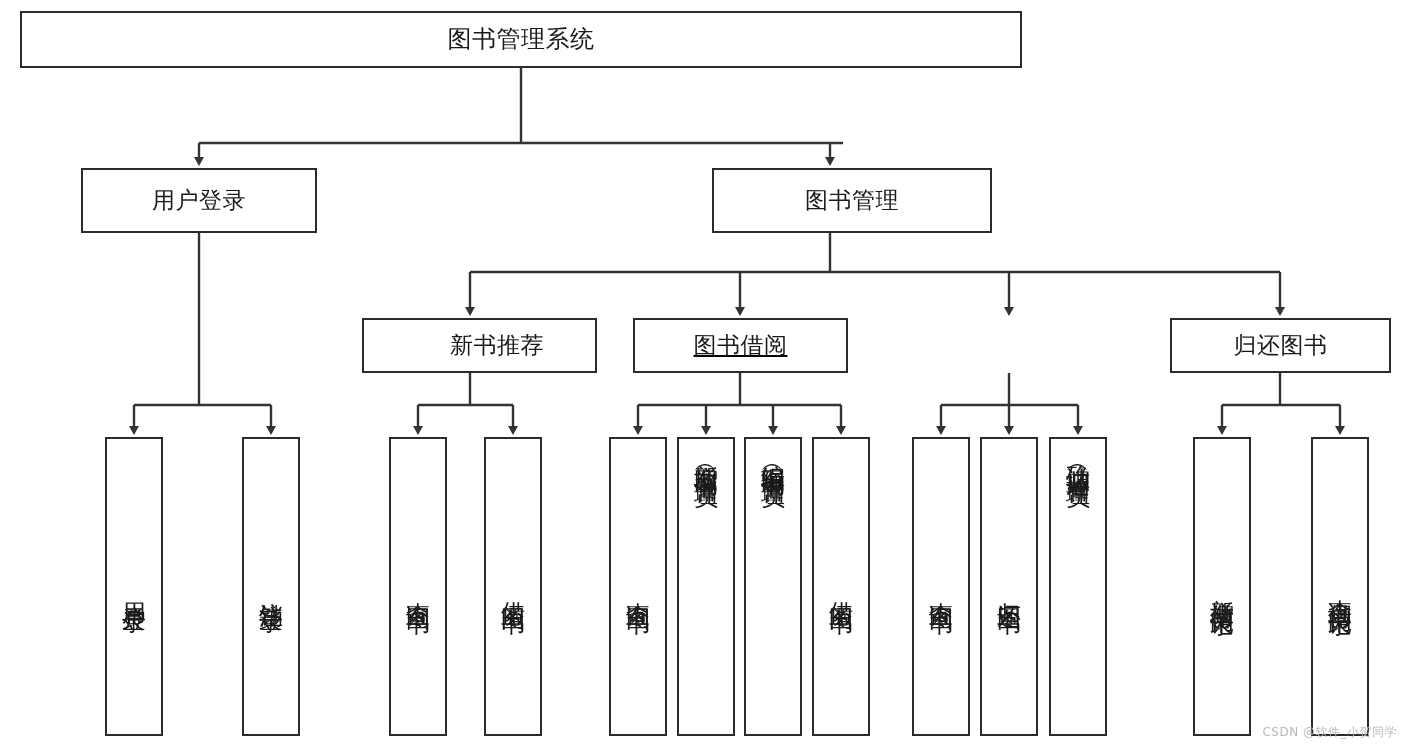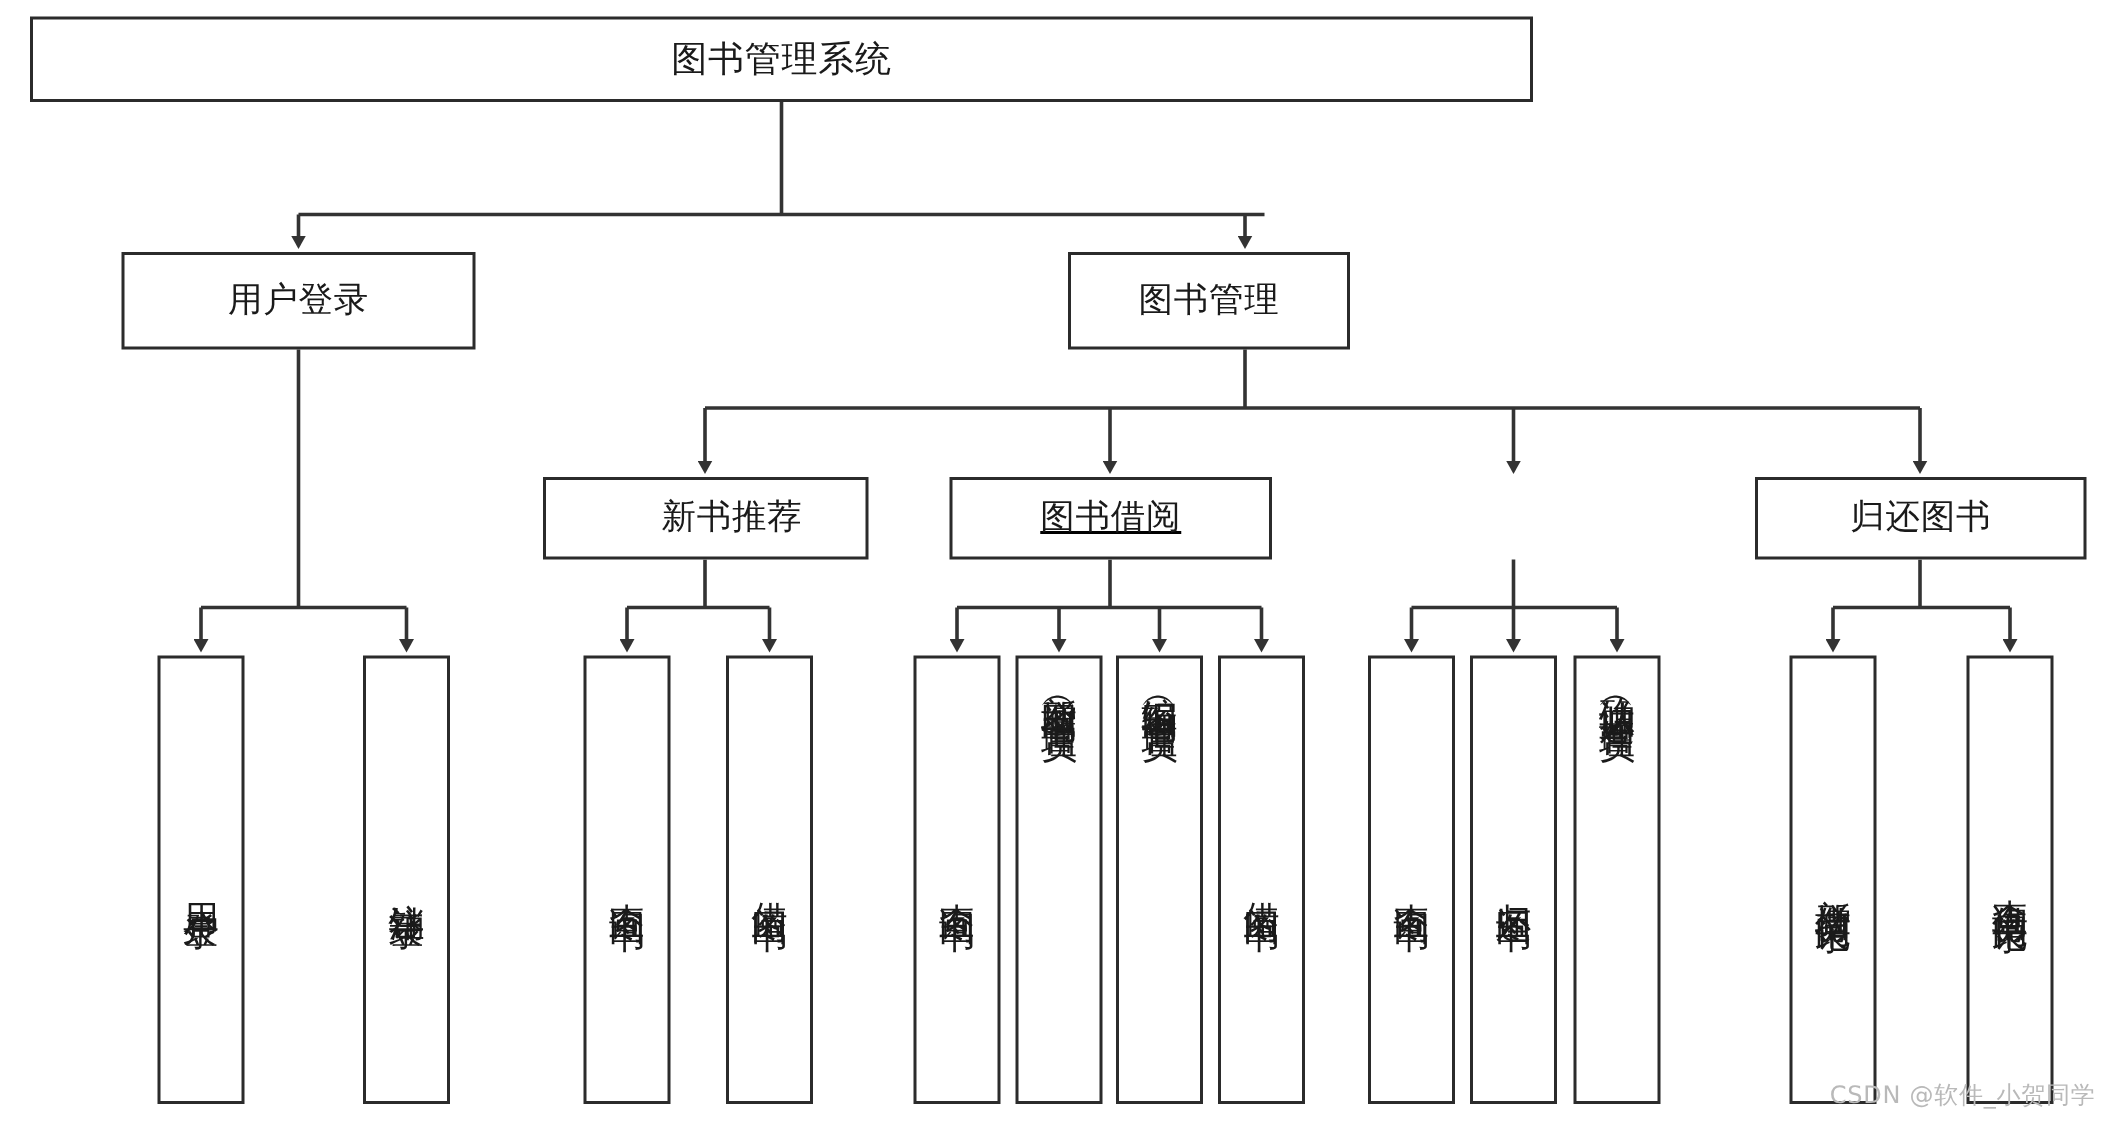--- a/index.html
+++ b/index.html
@@ -63,21 +63,21 @@
     padding-top: 4px;
   }
   .node.vertical.centered {
     align-items: center;
     padding-top: 0;
   }
   #watermark {
     position: absolute;
     right: 8px;
     bottom: 6px;
-    font-size: 16px;
+    font-size: 12px;
     color: #b9b9b9;
     letter-spacing: 0.5px;
     z-index: 5;
     white-space: nowrap;
   }
 </style>
 </head>
 <body>
 
 <div id="diagram-root">
@@ -132,25 +132,25 @@
     </g>
   </svg>
 
   <div class="node root horizontal" style="left:20px; top:11px; width:1002px; height:57px;">
     <span class="node-label">图书管理系统</span>
   </div>
 
   <div class="node horizontal" style="left:81px; top:168px; width:236px; height:65px;">
     <span class="node-label">用户登录</span>
   </div>
-  <div class="node horizontal" style="left:712px; top:168px; width:188px; height:65px;">
+  <div class="node horizontal" style="left:712px; top:168px; width:280px; height:65px;">
     <span class="node-label">图书管理</span>
   </div>
 
-  <div class="node horizontal" style="left:362px; top:318px; width:217px; height:55px;padding-left:35px;">
+  <div class="node horizontal" style="left:362px; top:318px; width:235px; height:55px;padding-left:35px;">
     <span class="node-label">新书推荐</span>
   </div>
   <div class="node horizontal" style="left:633px; top:318px; width:215px; height:55px;text-decoration:underline;">
     <span class="node-label">图书借阅</span>
   </div>
   <div class="node horizontal" style="left:1170px; top:318px; width:221px; height:55px;">
     <span class="node-label">归还图书</span>
   </div>
 
   <div class="node vertical centered" style="left:105px; top:437px; width:58px; height:299px;">

